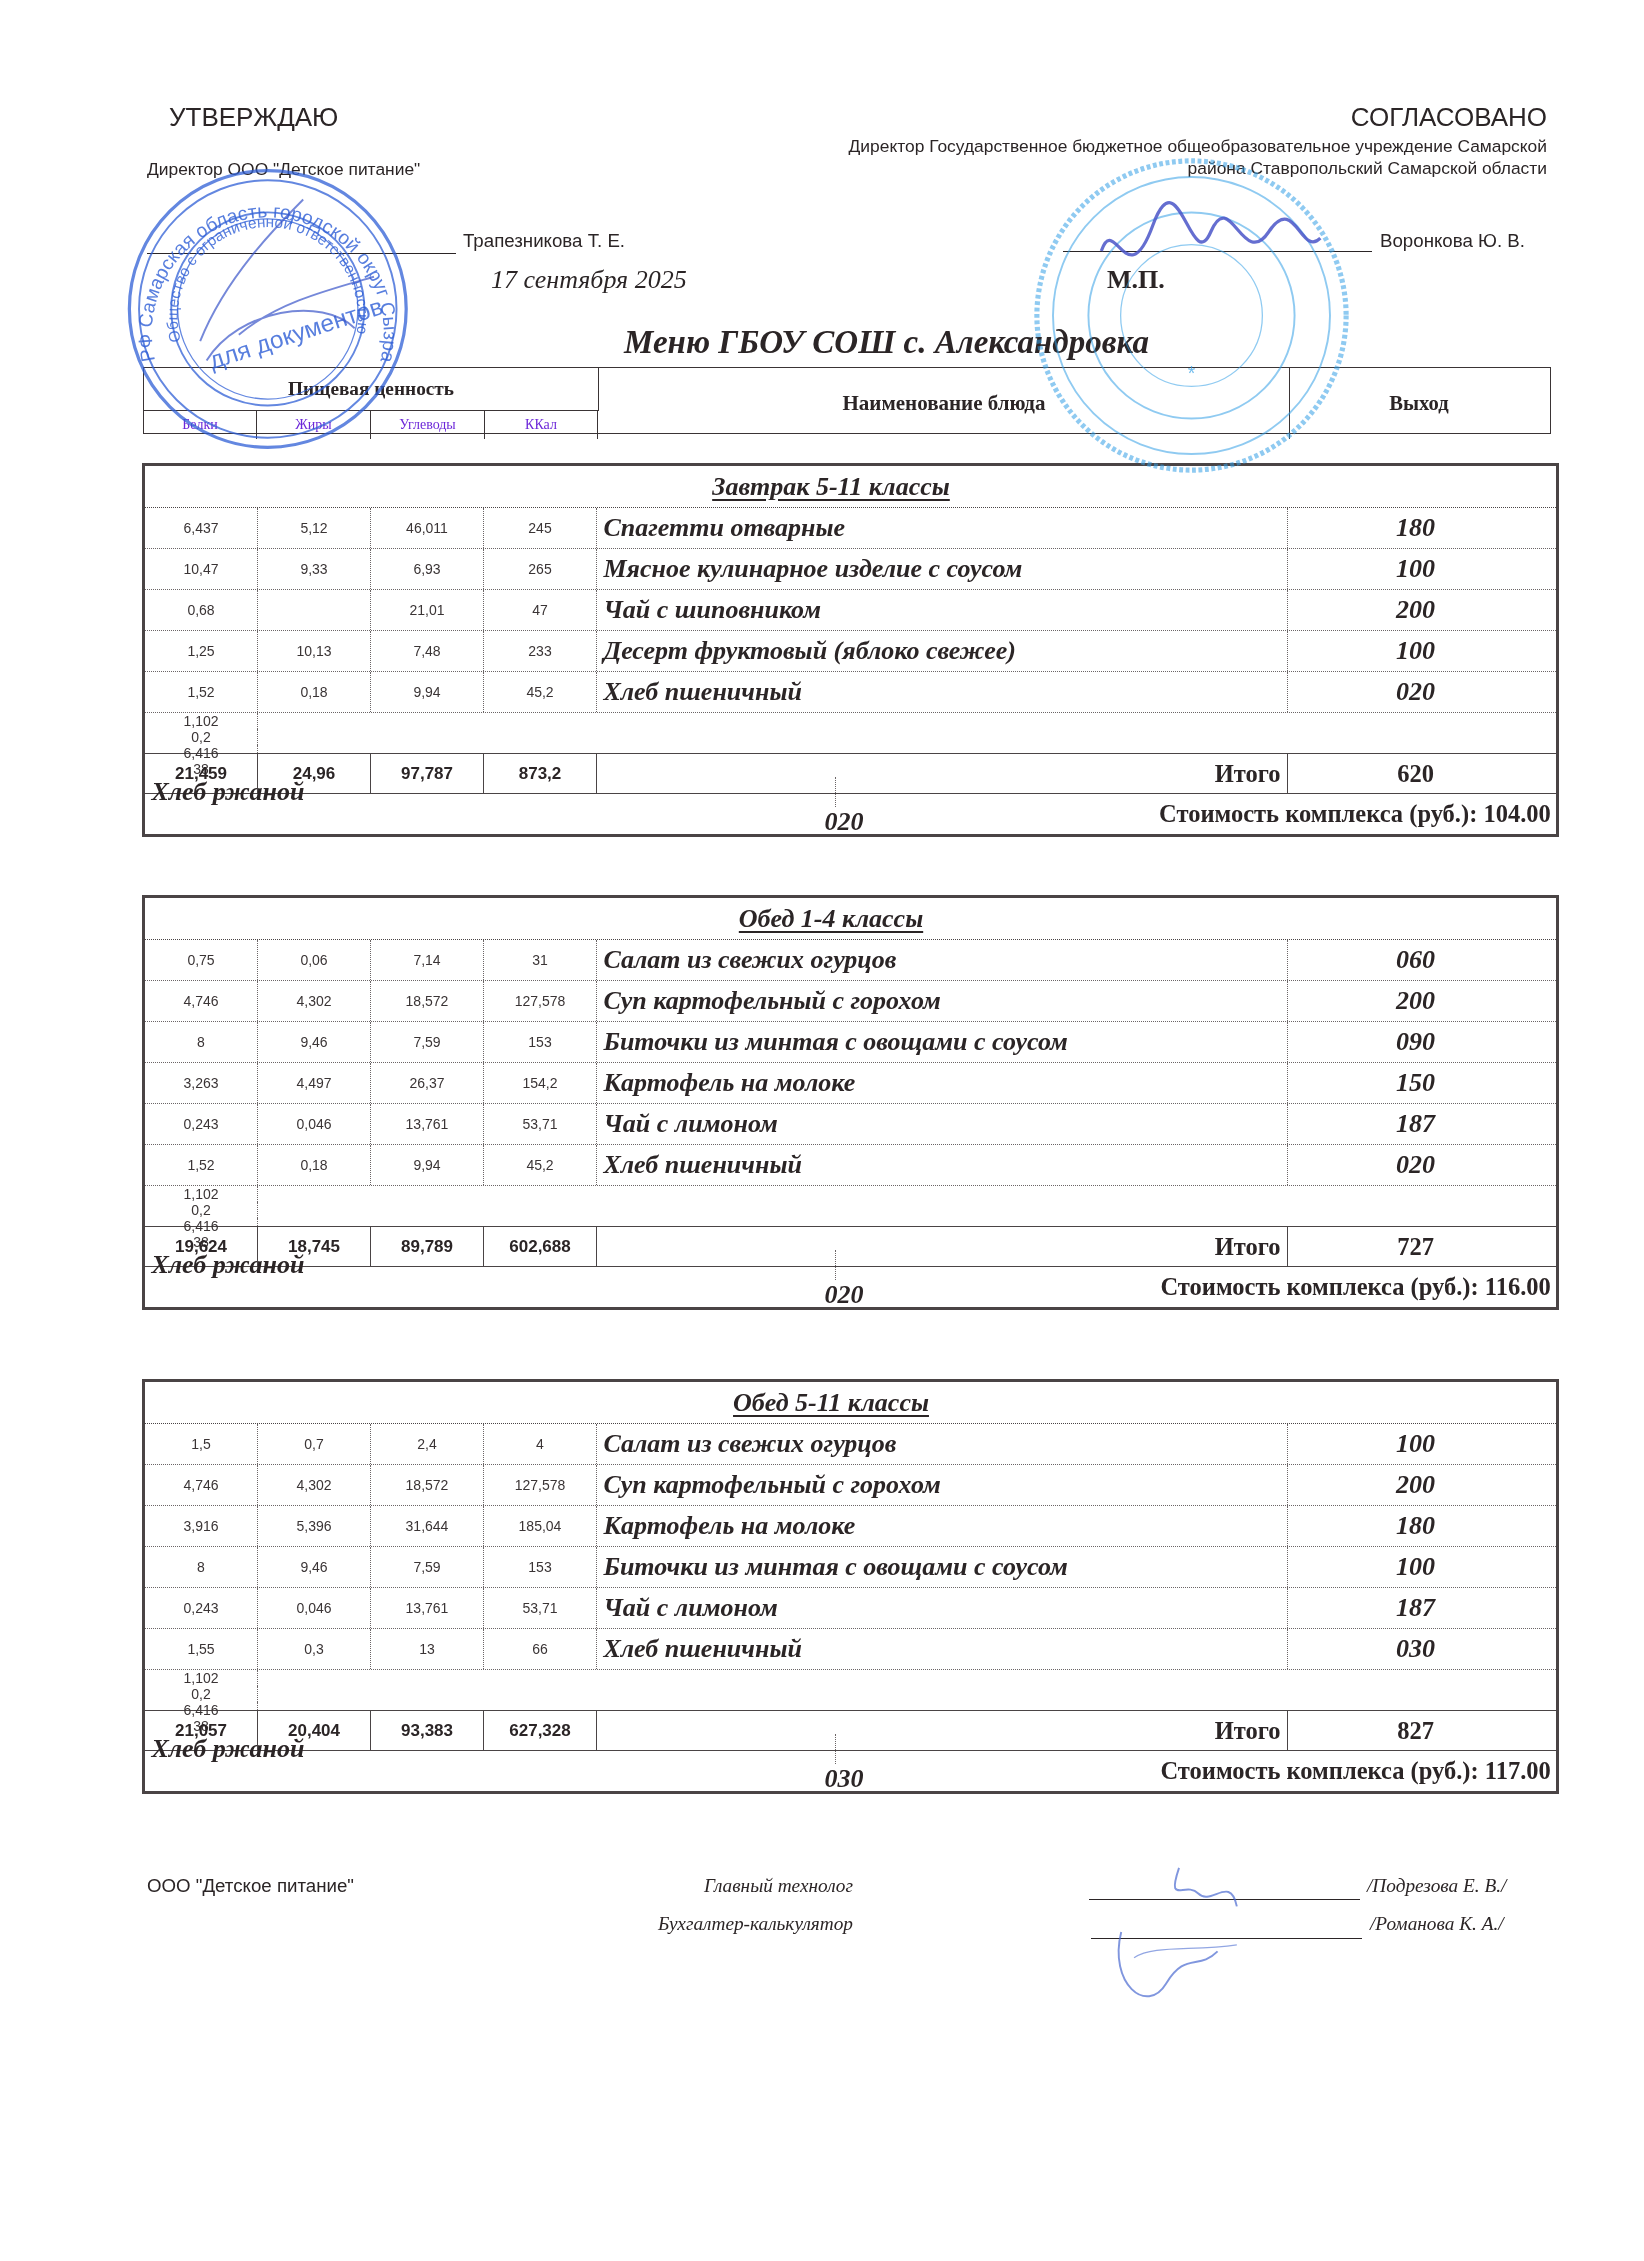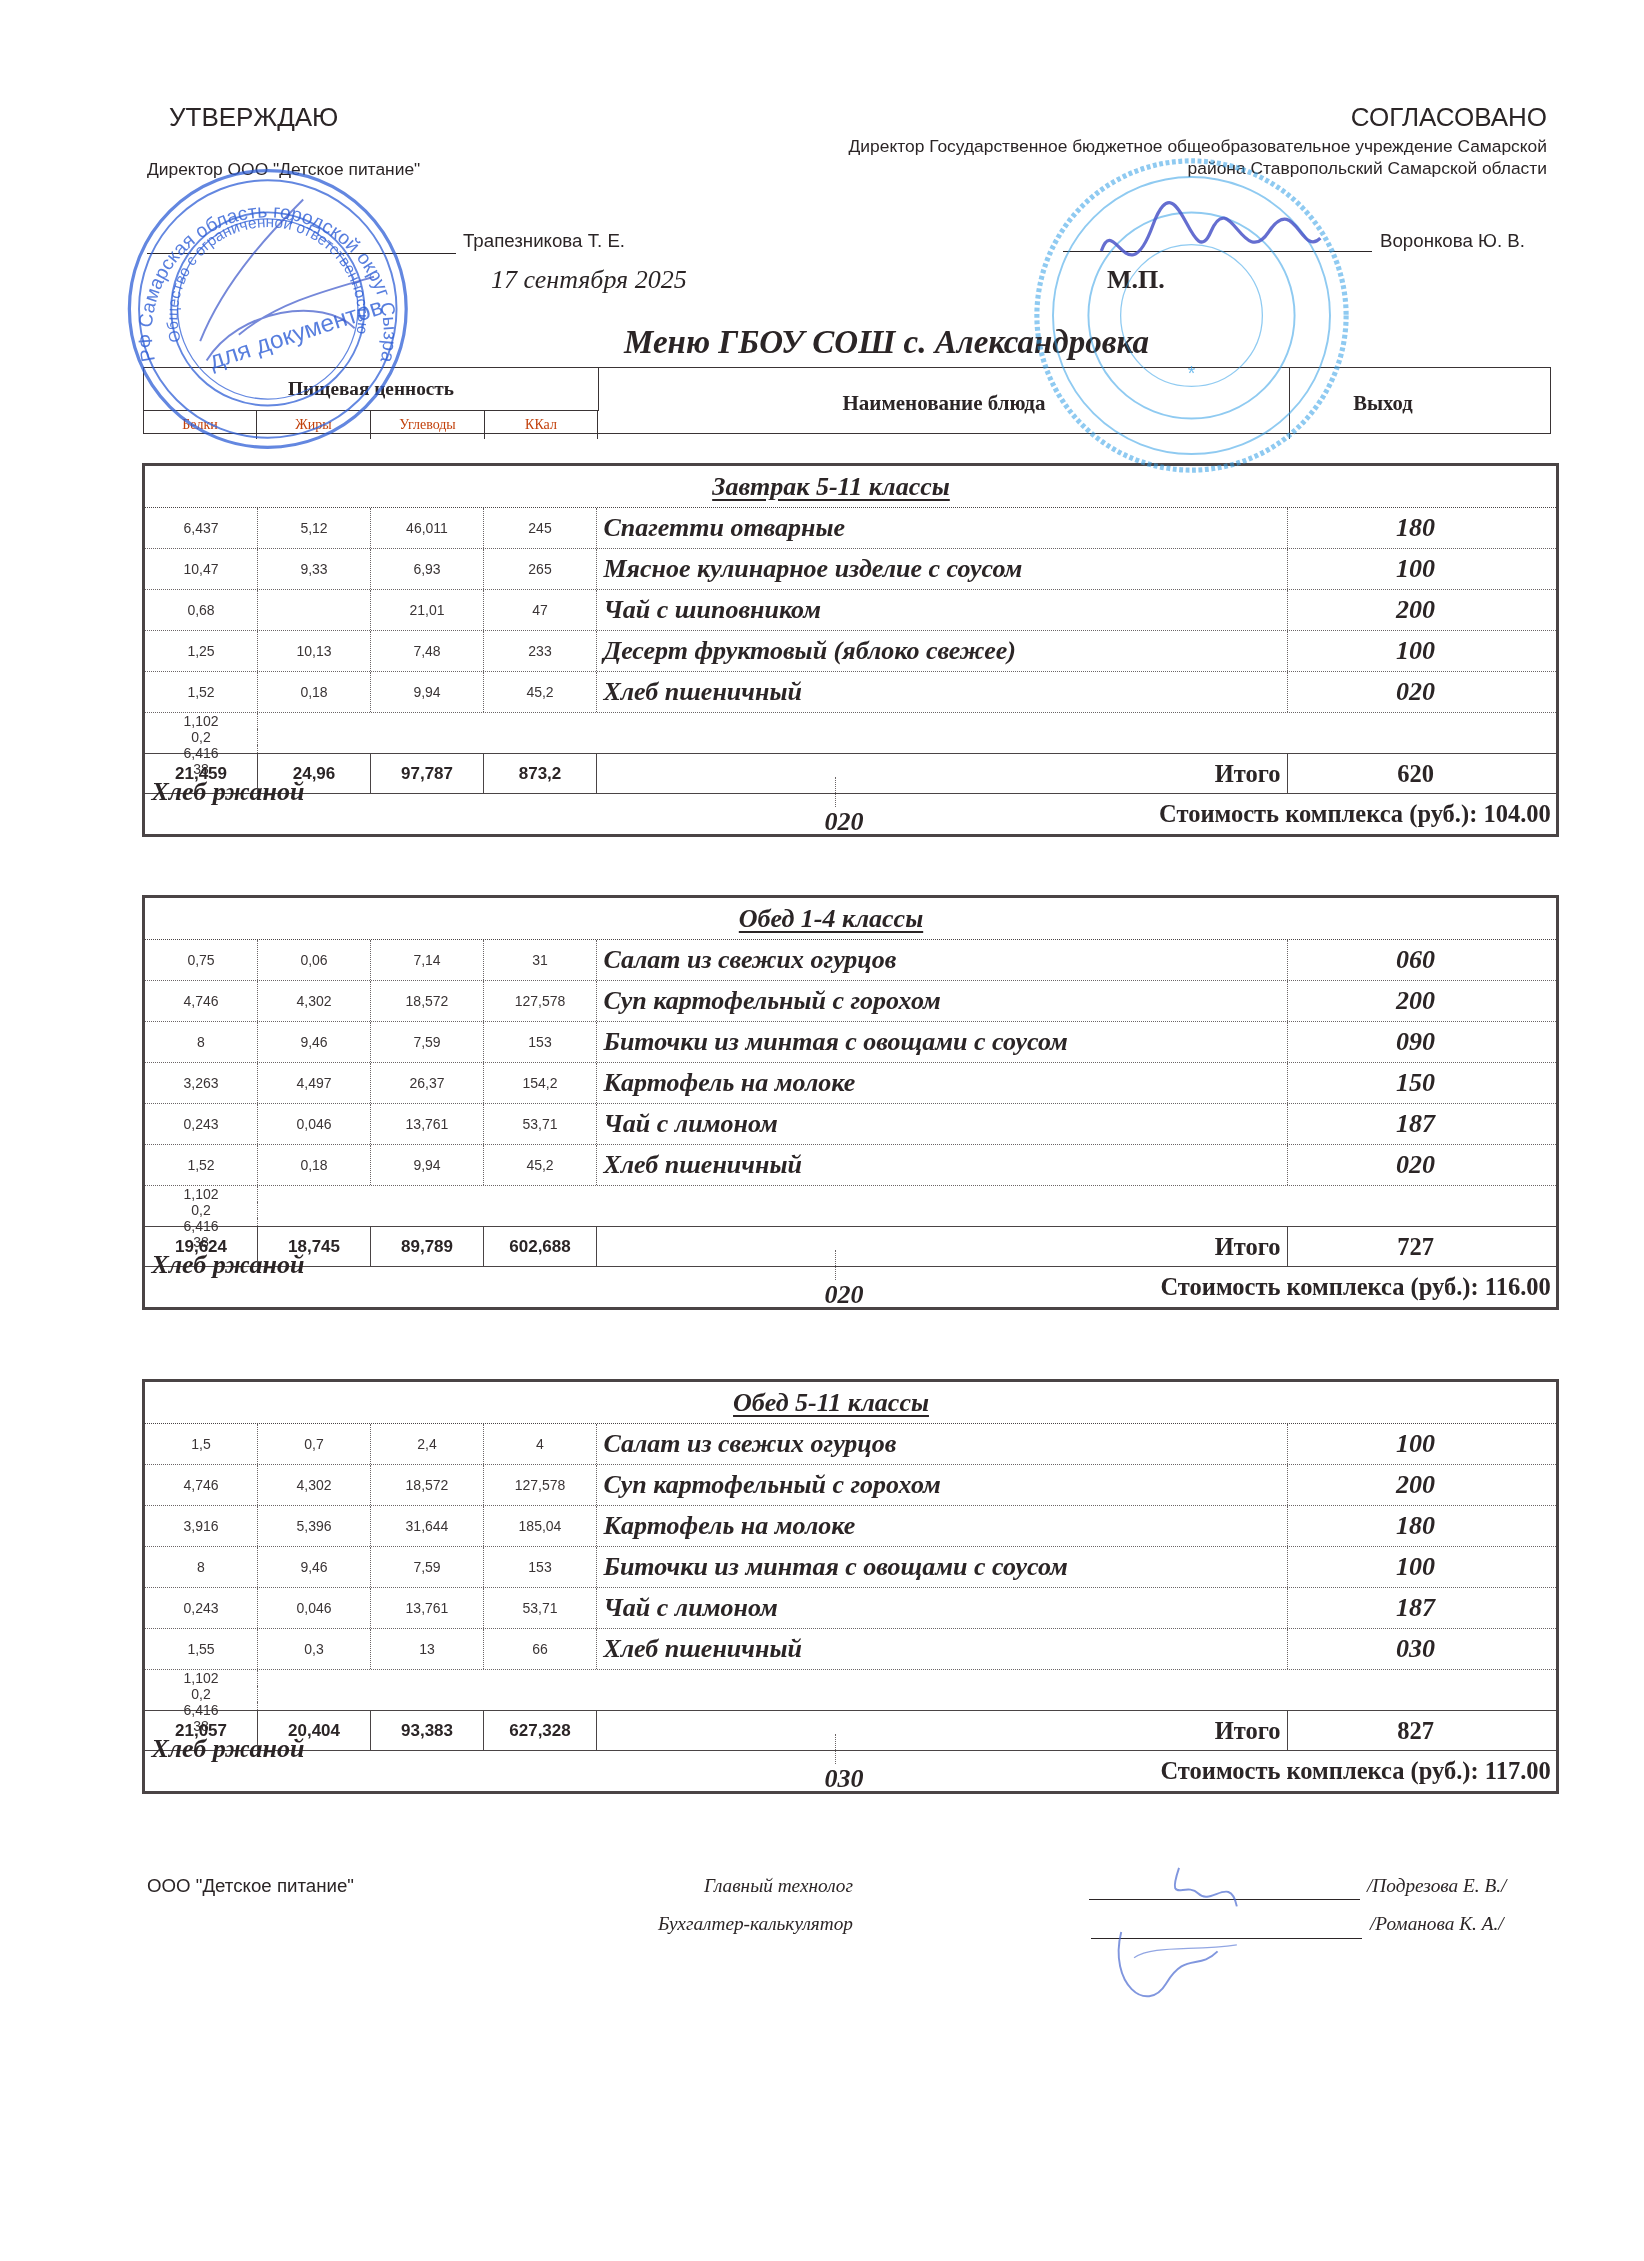--- a/index.html
+++ b/index.html
@@ -22,21 +22,21 @@
   #agree-mp      { left: 1107px; top: 265px; font-size: 26px; font-weight: bold; }
 
   #doc-title { left: 0; width: 100%; top: 324px; font-size: 33px; font-style: italic; font-weight: bold; text-align: center; }
   #doc-title span { margin-left: 129px; }
 
   
   .head-table { position: absolute; left: 143px; top: 367px; width: 1408px; height: 67px; border: 1.9px solid #3a3435; box-sizing: border-box; }
   .hcell { position: absolute; box-sizing: border-box; display: flex; align-items: center; justify-content: center; }
   .hcell.b-right { border-right: 1.9px solid #3a3435; }
   .hcell.b-bottom { border-bottom: 1.9px solid #3a3435; }
-  .hsub { font-size: 14px; color: #c2410c; }
+  .hsub { font-size: 14px; color: #6d28d9; }
   .hmain { font-size: 19.3px; font-weight: bold; }
 
   
   .section { position: absolute; left: 142px; width: 1417px; border: 3.9px solid #4a4445; box-sizing: border-box; background: #fff; }
   .sec-title { height: 41px; display: flex; align-items: center; justify-content: center; border-bottom: 1.9px dotted #4a4445; }
   .sec-title span { font-size: 26px; font-style: italic; font-weight: bold; text-decoration: underline; text-underline-offset: 3.9px; margin-left: -39px; }
   .row { display: flex; height: 41px; box-sizing: border-box; border-bottom: 1.3px dotted #6b6566; }
   .row.last { border-bottom: 1.9px solid #4a4445; flex-direction: column; }
   .c { box-sizing: border-box; display: flex; align-items: center; border-right: 1.3px dotted #6b6566; }
   .c.num { width: 113px; justify-content: center; font-size: 14px; color: #3a3435; }
@@ -78,21 +78,21 @@
 
 <div class="abs serif" id="doc-title"><span>Меню ГБОУ СОШ с. Александровка</span></div>
 
 <div class="head-table serif">
   <div class="hcell b-right b-bottom hmain" style="left:0;top:0;width:455px;height:43px;">Пищевая ценность</div>
   <div class="hcell b-right hsub" style="left:0;top:43px;width:113px;height:28px;">Белки</div>
   <div class="hcell b-right hsub" style="left:113px;top:43px;width:114px;height:28px;">Жиры</div>
   <div class="hcell b-right hsub" style="left:227px;top:43px;width:114px;height:28px;">Углеводы</div>
   <div class="hcell b-right hsub" style="left:341px;top:43px;width:113px;height:28px;">ККал</div>
   <div class="hcell b-right hmain" style="left:455px;top:0;width:691px;height:71px;font-size:21px;text-align:center;">Наименование блюда</div>
-  <div class="hcell hmain" style="left:1110px;top:0;width:258px;height:71px;font-size:20.6px;text-align:right;">Выход</div>
+  <div class="hcell hmain" style="left:1146px;top:0;width:258px;height:71px;font-size:20.6px;text-align:right;">Выход</div>
 </div>
 
 <div id="sections">
     <div class="section serif" style="top: 463px;">
       <div class="sec-title">
         <span>Завтрак 5-11 классы</span>
       </div>
       <div class="row">
         <div class="c num sans">6,437</div>
         <div class="c num sans">5,12</div>

